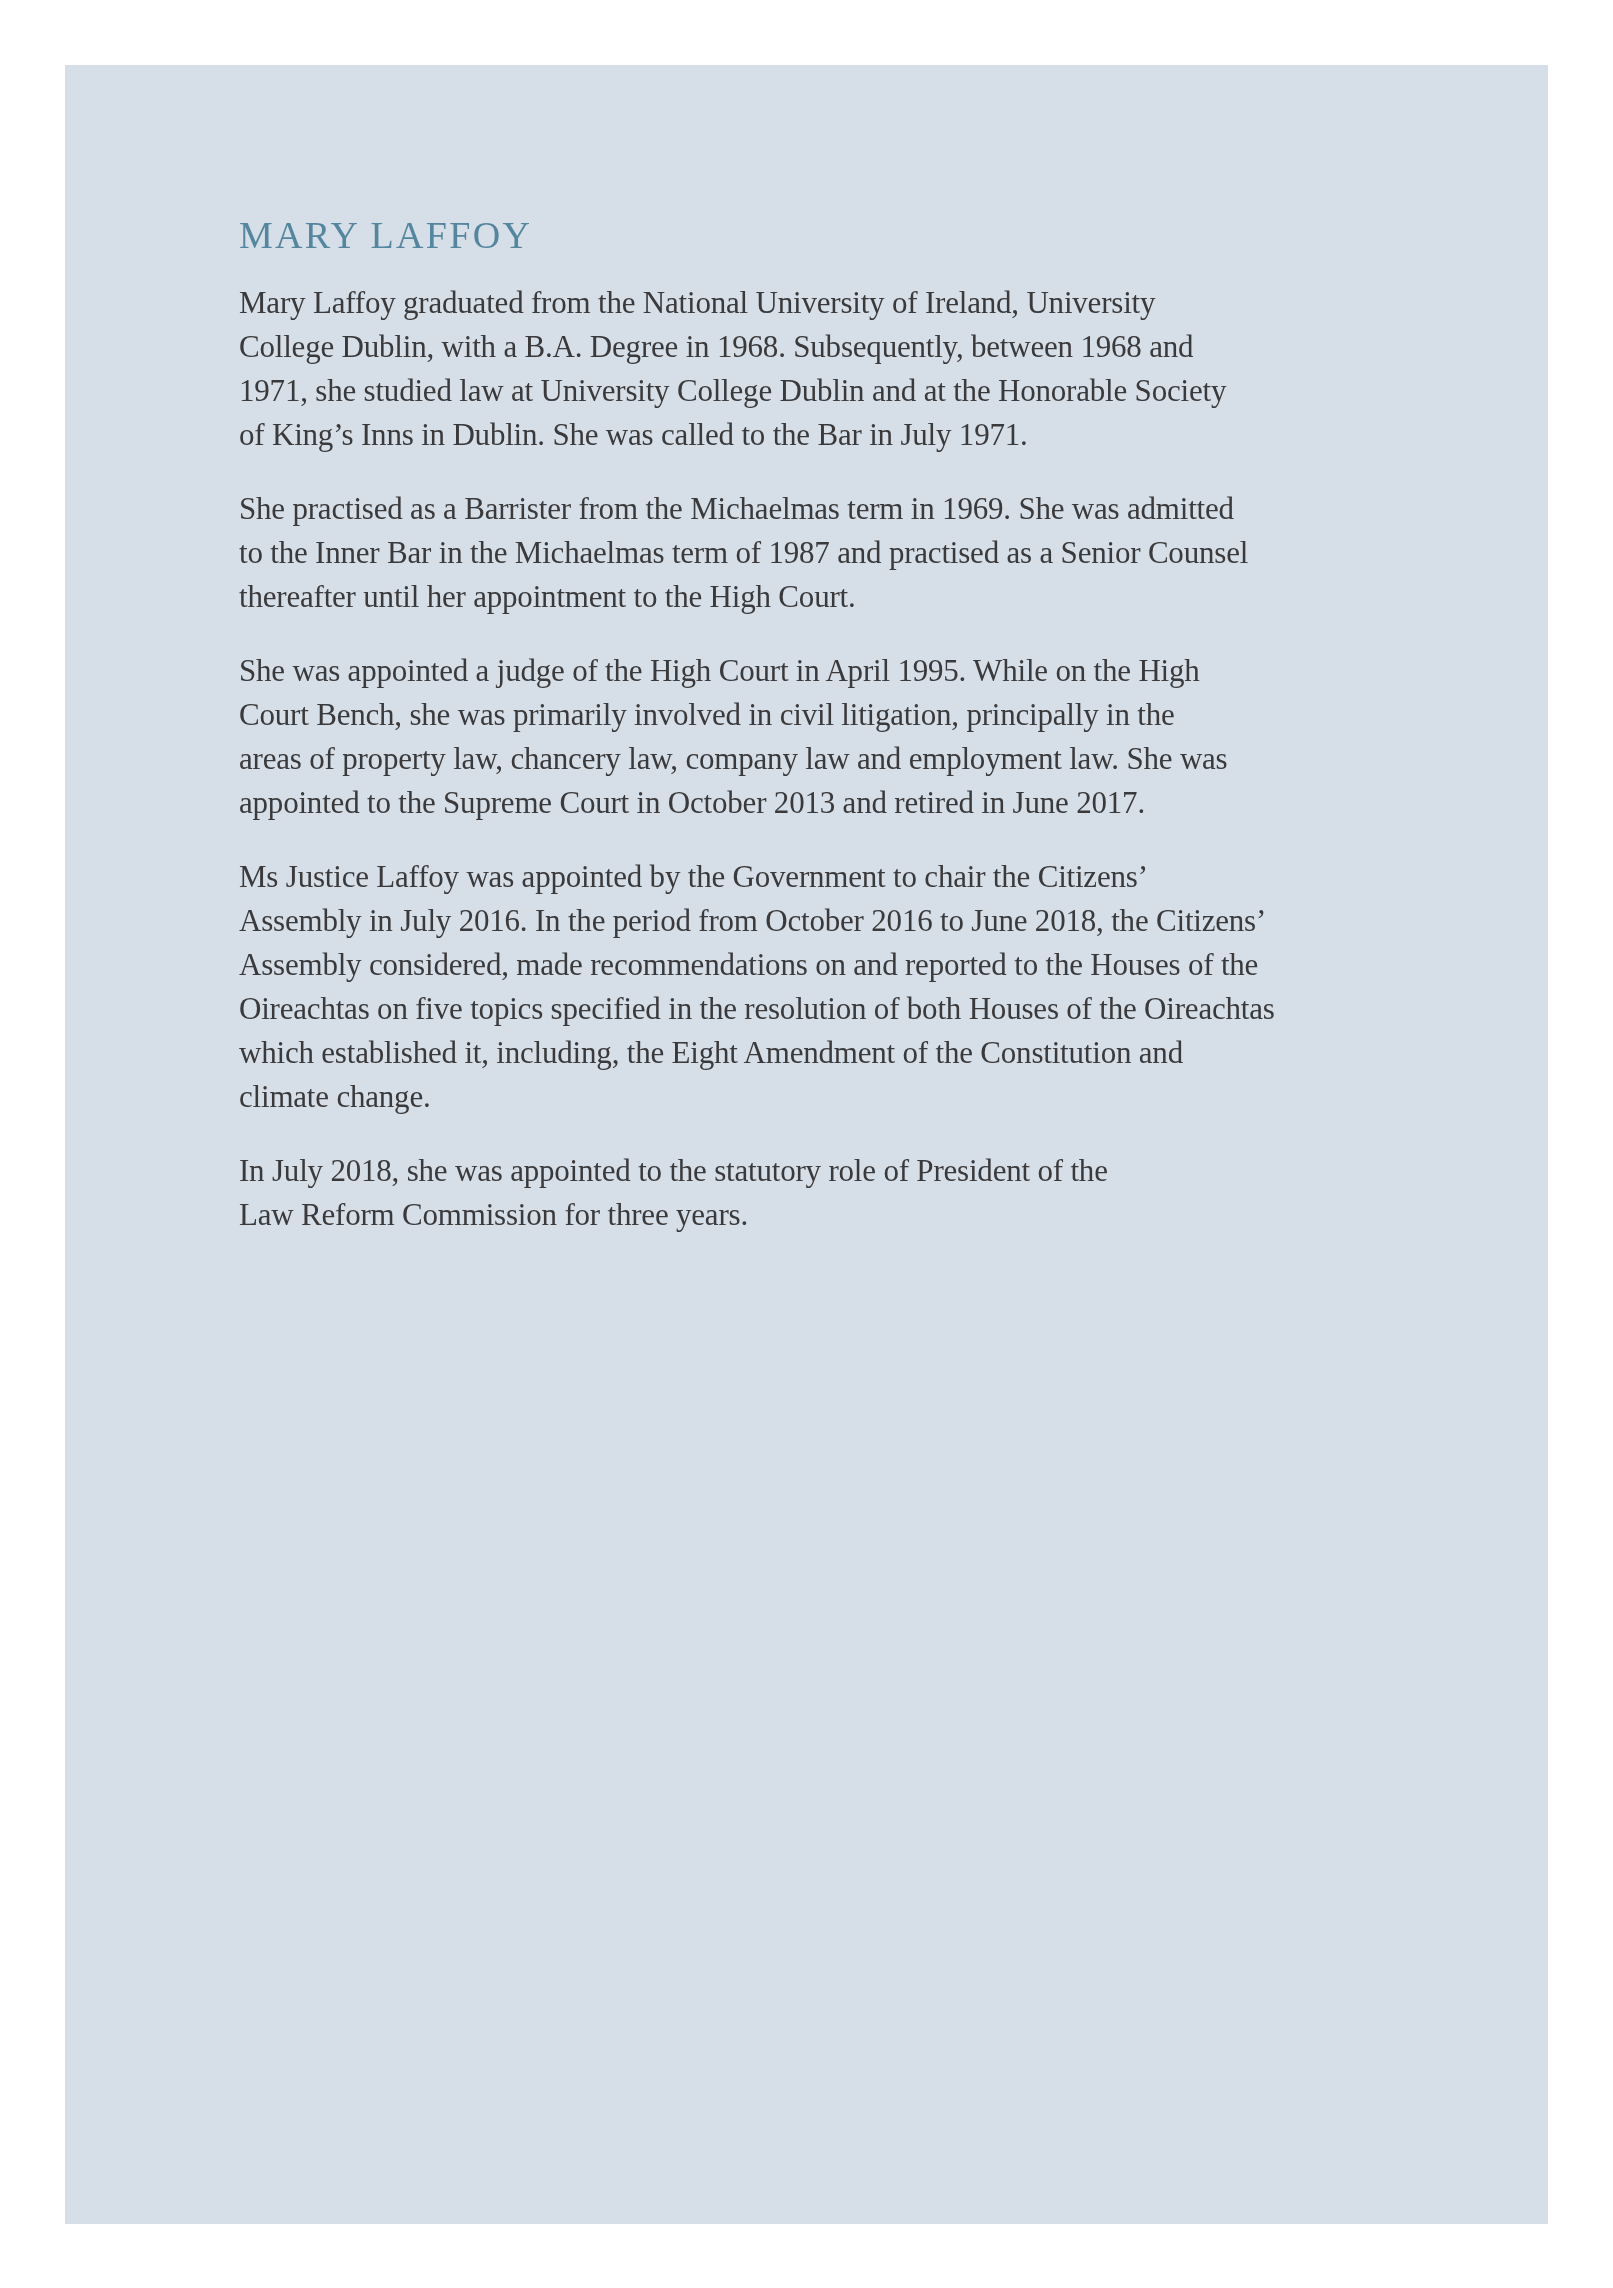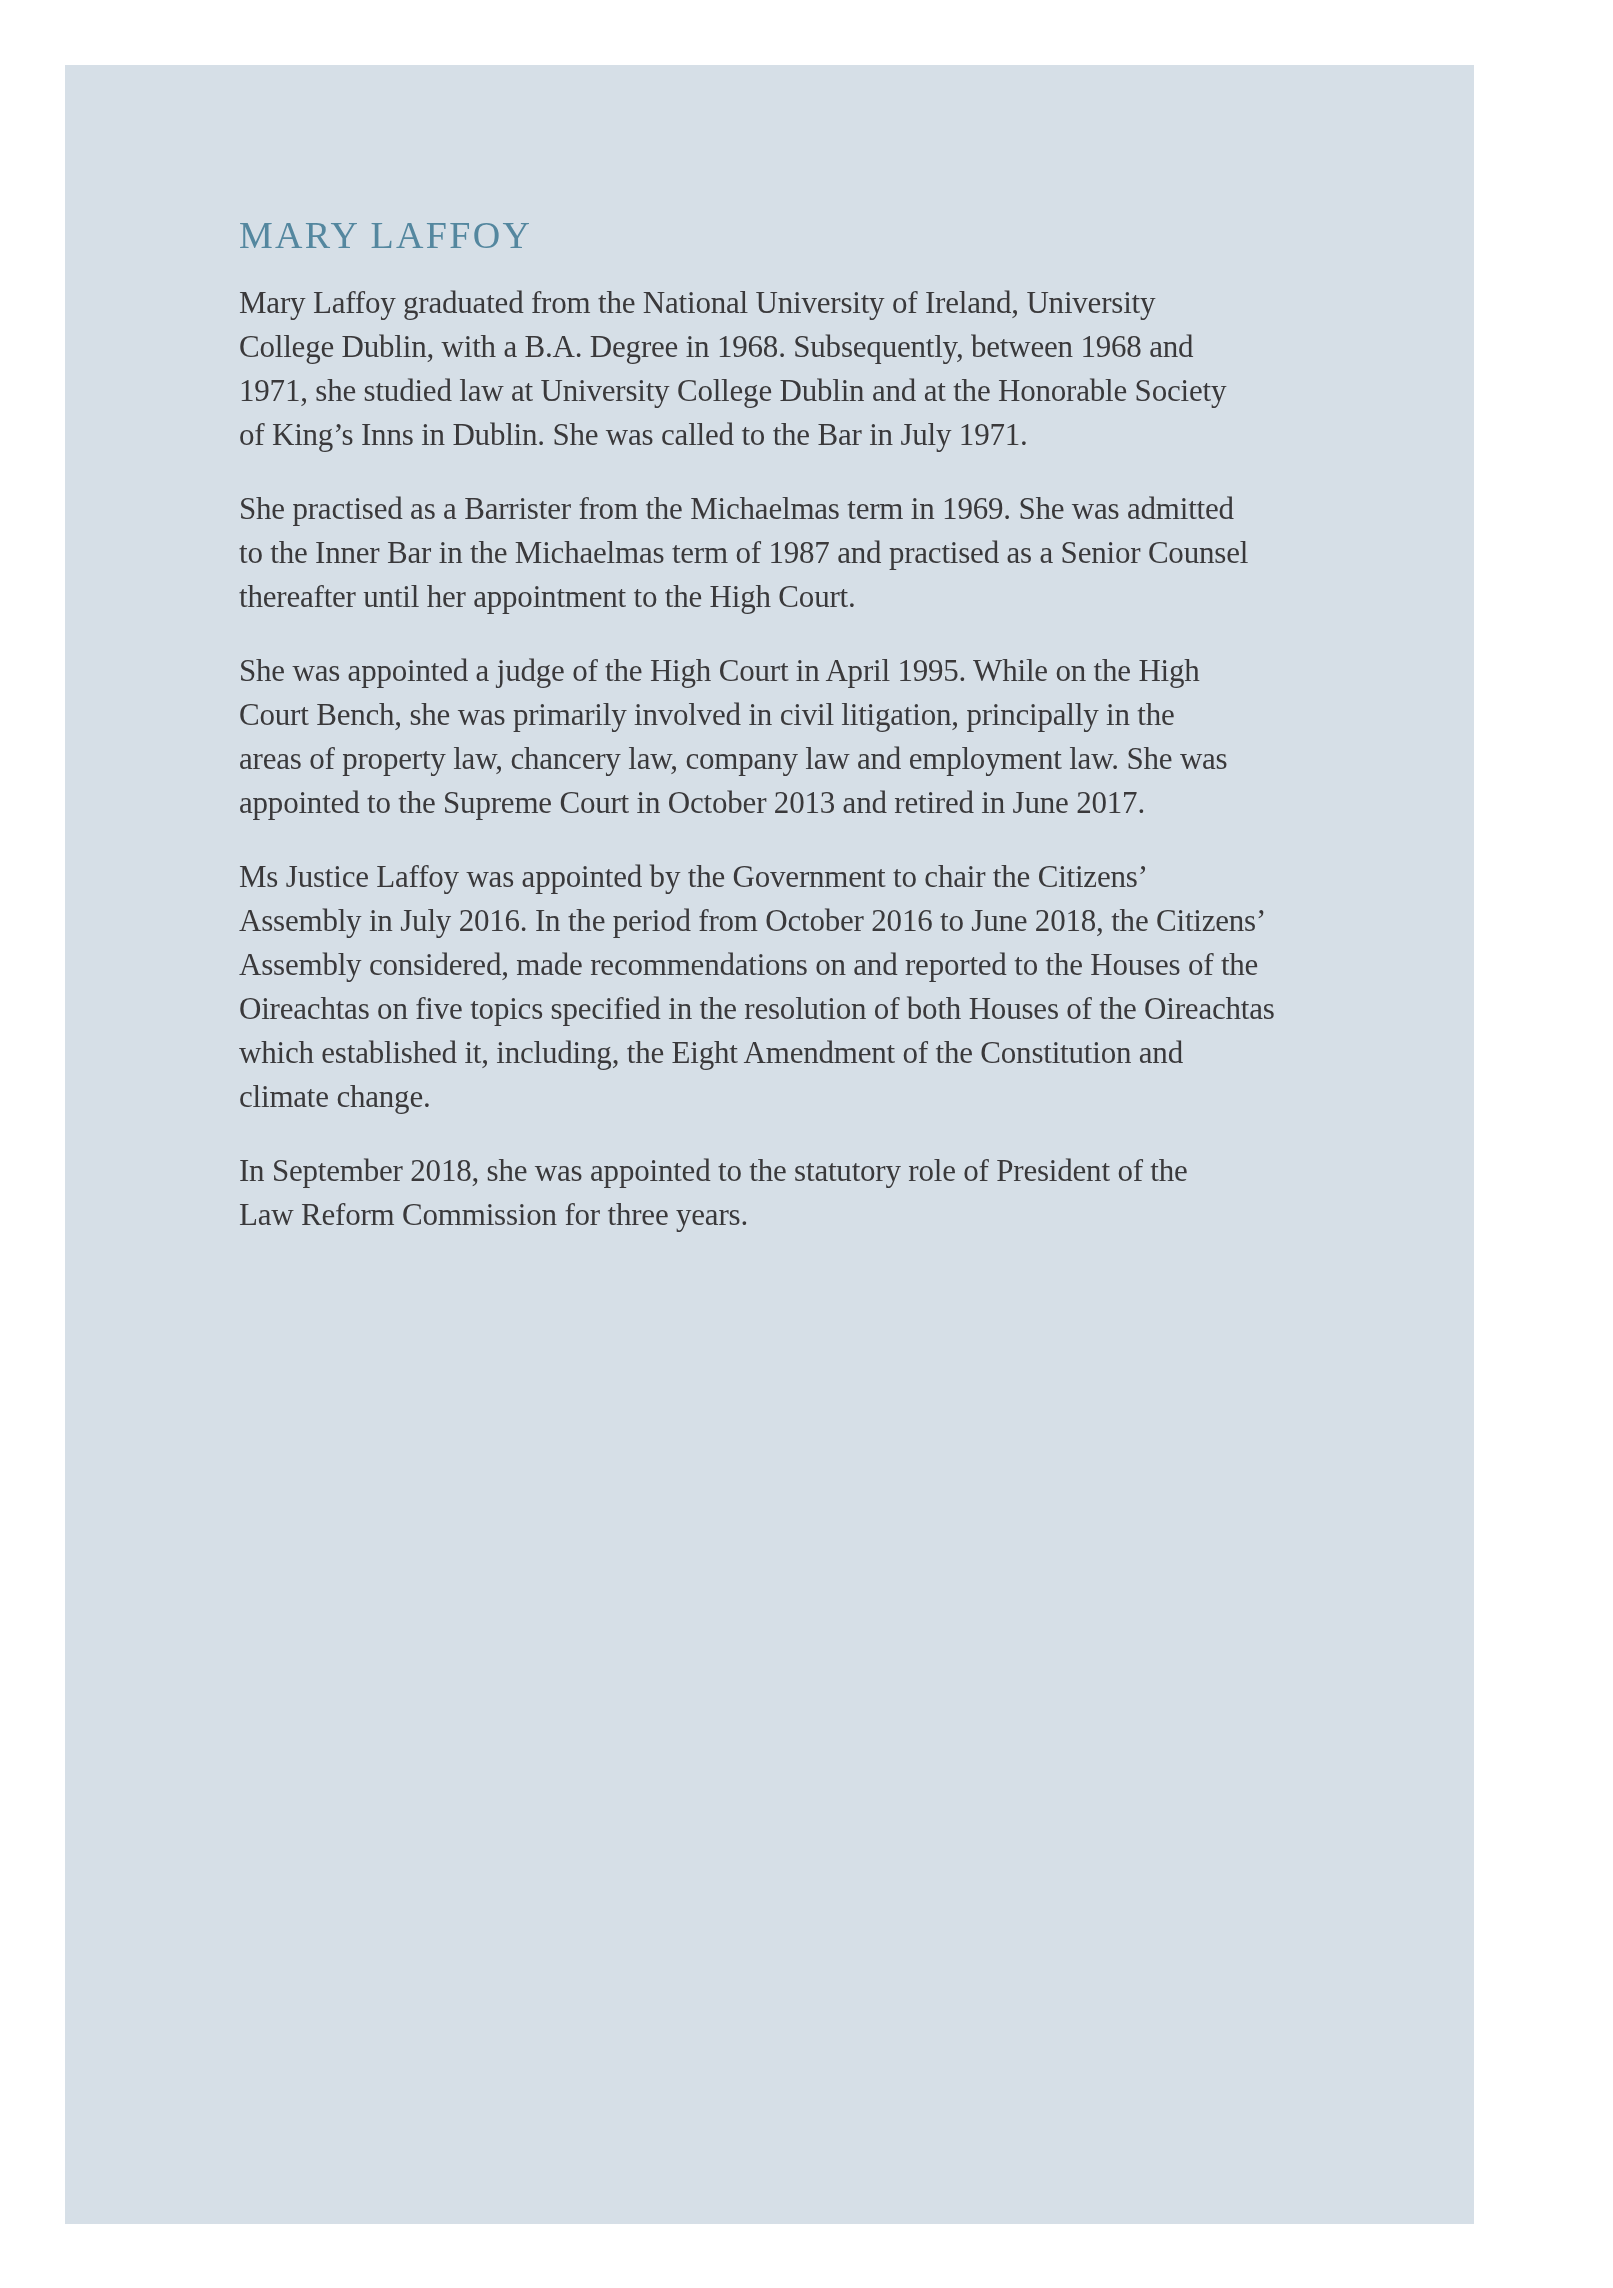--- a/index.html
+++ b/index.html
@@ -2,21 +2,21 @@
 <html style="--page-bg: #ffffff; --panel-bg: #d6dfe7; --heading-color: #54879f; --body-color: #3a393b;font-size:14.8px"><head>
 <meta charset="utf-8">
 <style>
   html, body {
     margin: 0;
     padding: 0;
     background: #ffffff;
   }
   .page {
     position: relative;
-    width: 1474px;
+    width: 1613px;
     height: 2289px;
     background: var(--page-bg, #ffffff);
     overflow: hidden;
     font-family: "Liberation Serif", serif;
   }
   .panel {
     position: absolute;
     left: 65px;
     top: 65px;
     width: 1483px;
@@ -62,18 +62,18 @@
       <p class="doc-para">She was appointed a judge of the High Court in April 1995. While on the High
 Court Bench, she was primarily involved in civil litigation, principally in the
 areas of property law, chancery law, company law and employment law. She was
 appointed to the Supreme Court in October 2013 and retired in June 2017.</p>
       <p class="doc-para">Ms Justice Laffoy was appointed by the Government to chair the Citizens’
 Assembly in July 2016. In the period from October 2016 to June 2018, the Citizens’
 Assembly considered, made recommendations on and reported to the Houses of the
 Oireachtas on five topics specified in the resolution of both Houses of the Oireachtas
 which established it, including, the Eight Amendment of the Constitution and
 climate change.</p>
-      <p class="doc-para">In September 2018, she was appointed to the statutory role of President of the
+      <p class="doc-para">In July 2018, she was appointed to the statutory role of President of the
 Law Reform Commission for three years.</p>
     </div>
   </div>
 </div>
 
 
 </body></html>

